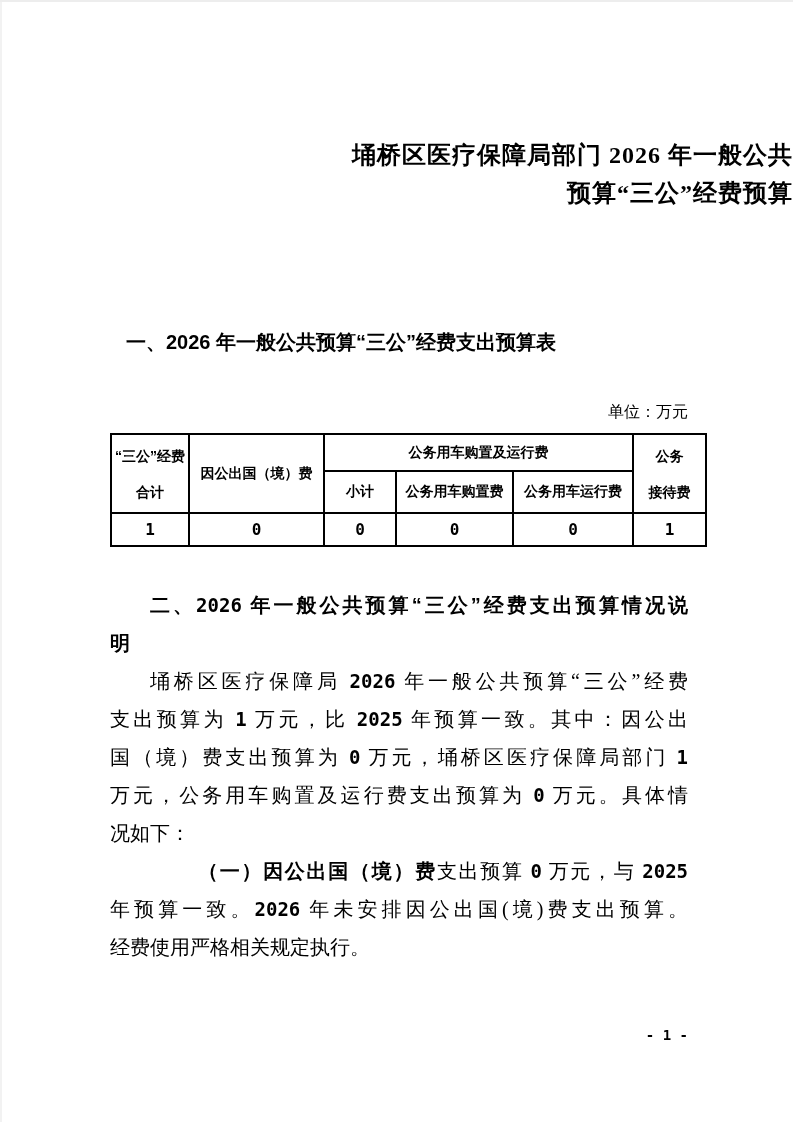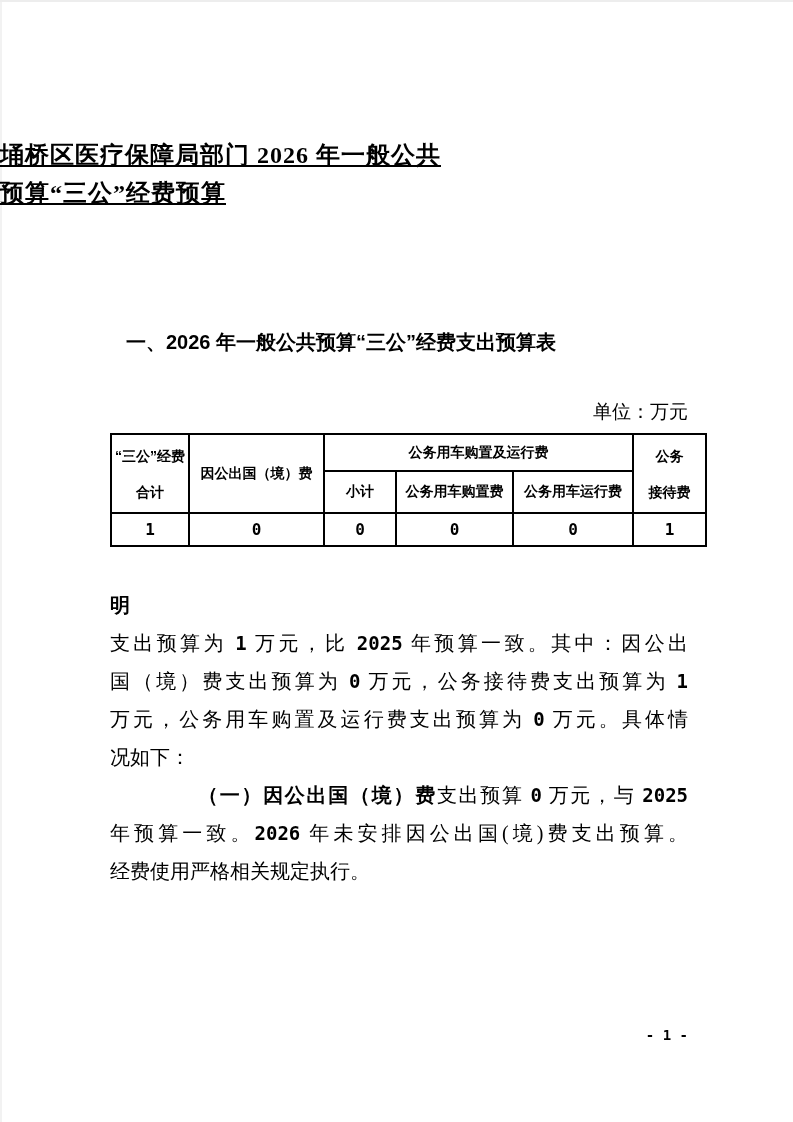--- a/index.html
+++ b/index.html
@@ -17,22 +17,21 @@
     color: #000000;
     box-shadow: inset 0 2px 0 #ededed, inset 2px 0 0 #f2f2f2;
   }
 
   
   .title-block {
     position: absolute;
     top: 136px;
     left: 0;
     width: 793px;
-    text-align: left;
-    text-decoration: underline;
+    text-align: right;
   }
   .title-line {
     font-size: 24px;
     font-weight: bold;
     line-height: 38px;
     letter-spacing: 1px;
   }
 
   
   .heading1 {
@@ -47,21 +46,21 @@
     line-height: 30px;
   }
 
   
   .unit-note {
     position: absolute;
     top: 399px;
     left: 110px;
     width: 578px;
     text-align: right;
-    font-size: 19px;
+    font-size: 16px;
     line-height: 26px;
   }
 
   
   .table-wrap {
     position: absolute;
     top: 433px;
     left: 110px;
     width: 595px;
   }
@@ -184,23 +183,25 @@
         <td class="val">0</td>
         <td class="val">0</td>
         <td class="val">0</td>
         <td class="val">1</td>
       </tr>
     </tbody>
       </table>
   </div>
 
   <div class="section2-text">
+      <div class="tline heading indent justify"><span class="seg-normal">二、</span><span class="seg-num">2026</span><span class="seg-normal"> 年一般公共预算“三公”经费支出预算情况说</span></div>
       <div class="tline heading"><span class="seg-normal">明</span></div>
+      <div class="tline indent justify"><span class="seg-normal">埇桥区医疗保障局 </span><span class="seg-num">2026</span><span class="seg-normal"> 年一般公共预算“三公”经费</span></div>
       <div class="tline justify"><span class="seg-normal">支出预算为 </span><span class="seg-num">1</span><span class="seg-normal"> 万元，比 </span><span class="seg-num">2025</span><span class="seg-normal"> 年预算一致。其中：因公出</span></div>
-      <div class="tline justify"><span class="seg-normal">国（境）费支出预算为 </span><span class="seg-num">0</span><span class="seg-normal"> 万元，公务接待费支出预算为 </span><span class="seg-num">1</span></div>
+      <div class="tline justify"><span class="seg-normal">国（境）费支出预算为 </span><span class="seg-num">0</span><span class="seg-normal"> 万元，埇桥区医疗保障局部门 </span><span class="seg-num">1</span></div>
       <div class="tline justify"><span class="seg-normal">万元，公务用车购置及运行费支出预算为 </span><span class="seg-num">0</span><span class="seg-normal"> 万元。具体情</span></div>
       <div class="tline"><span class="seg-normal">况如下：</span></div>
       <div class="tline indent justify"><span class="seg-bold">（一）因公出国（境）费</span><span class="seg-normal">支出预算 </span><span class="seg-num">0</span><span class="seg-normal"> 万元，与 </span><span class="seg-num">2025</span></div>
       <div class="tline justify"><span class="seg-normal">年预算一致。</span><span class="seg-num">2026</span><span class="seg-normal"> 年未安排因公出国(境)费支出预算。</span></div>
       <div class="tline"><span class="seg-normal">经费使用严格相关规定执行。</span></div>
     </div>
 
   <div class="footer">- 1 -</div>
 
 </div>

